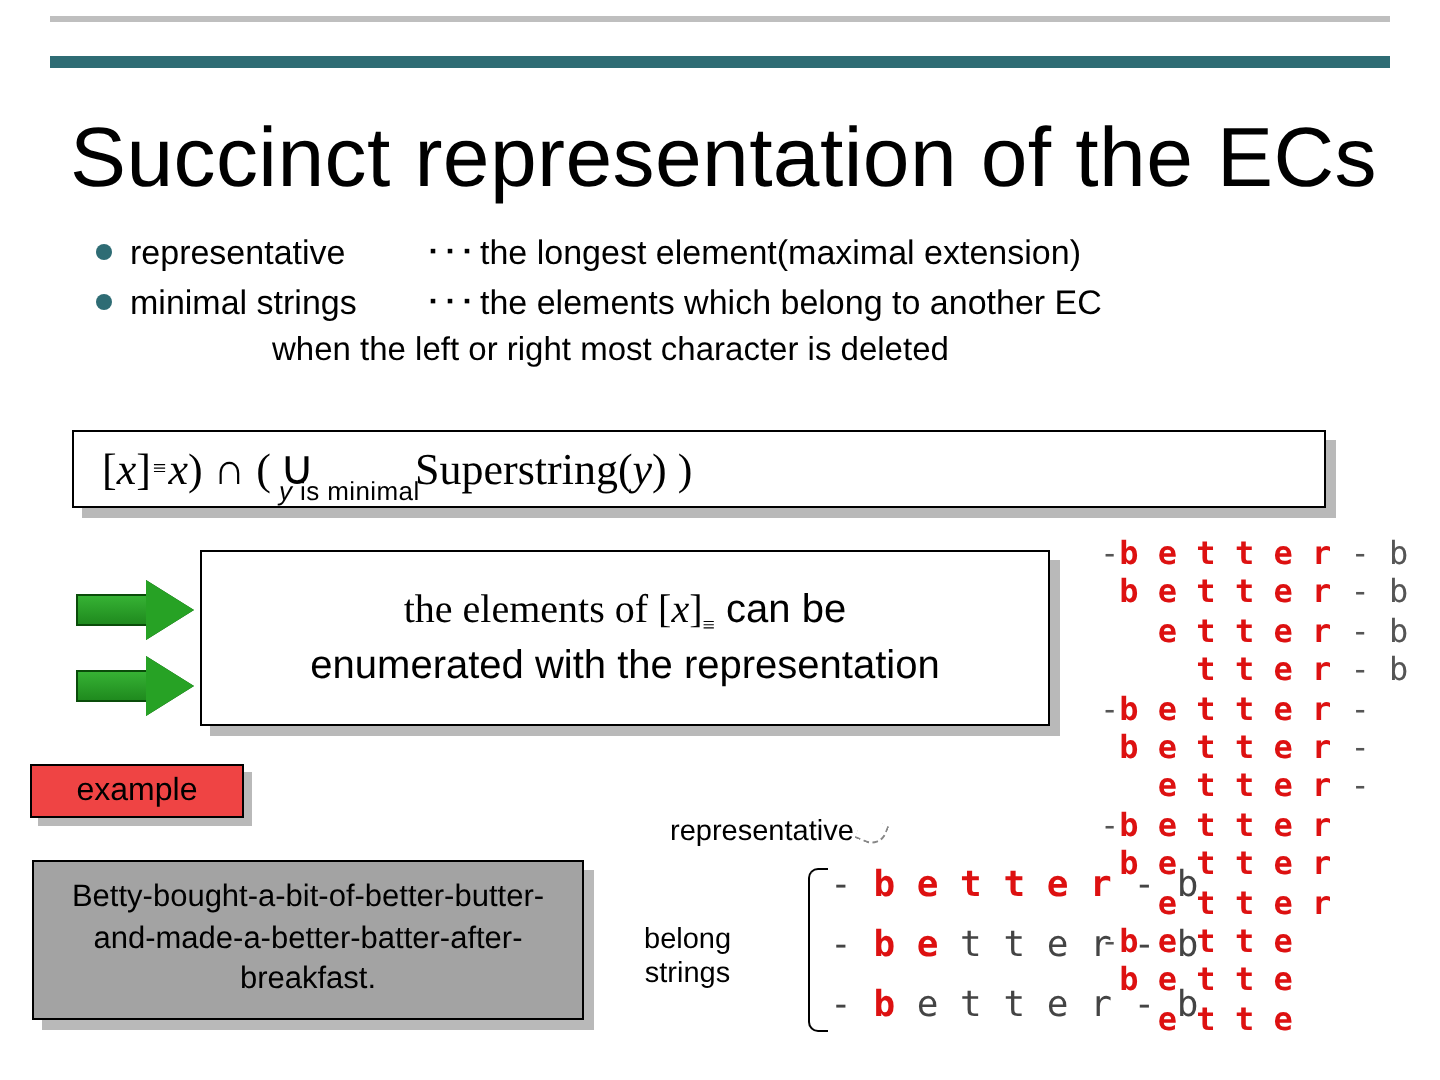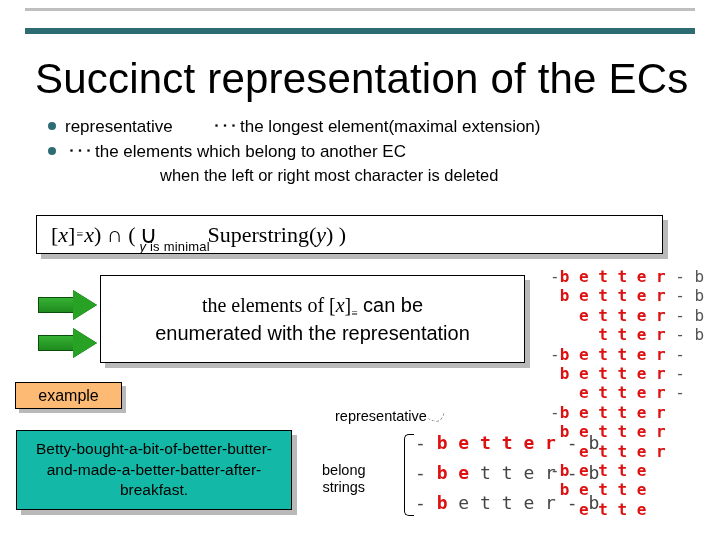--- a/index.html
+++ b/index.html
@@ -9,45 +9,45 @@
   .hdr-line { position: absolute; left: 25px; right: 25px; top: 8px; height: 26px; }
   .hdr-line .grey { position:absolute; left:0; right:0; top:0; height:3px; background: #bfbfbf; }
   .hdr-line .teal { position:absolute; left:0; right:0; top:20px; height:6px; background:#2e6c74; }
   .title { position:absolute; left:35px; top:55px; font-size:42px; font-weight:400; letter-spacing:0.2px; }
   .bullets { position:absolute; left:48px; top:115px; font-size:17px; line-height:1.45; }
   .bullets .row { display:flex; align-items:flex-start; }
   .bullets .dot { width:8px; height:8px; border-radius:50%; background:#2e6c74; flex:0 0 8px; margin-top:7px; margin-right:9px; }
   .bullets .lbl { width:145px; flex:0 0 145px; }
   .bullets .dots3 { display:inline-block; width:30px; text-align:center; }
   .bullets .desc { }
-  .bullets .cont { margin-left:112px; font-size:16.5px; }
+  .bullets .cont { margin-left:88px; font-size:16.5px; }
   
   .formula-wrap { position:absolute; left:36px; top:215px; width:632px; height:42px; }
   .formula-sh   { position:absolute; left:5px;  top:5px;  width:627px; height:39px; background:#b9b9b9; }
   .formula-bx   { position:absolute; left:0;    top:0;    width:627px; height:39px; background:#fff; border:1.2px solid #000; display:flex; align-items:center; padding-left:14px; font-size:22px; font-family:'Times New Roman',serif; }
   .formula-bx i { font-style:italic; }
   .formula-bx .sub { font-size:12px; vertical-align:sub; padding:0 1px; }
   .formula-bx .union-sub { font-size:13px; font-family:Arial; position:relative; top:11px; left:-3px; letter-spacing:0.2px; }
   
   .g-arrow { position:absolute; width:60px; height:26px; }
   .g-arrow .stem { position:absolute; left:0; top:5px; width:36px; height:16px; background:linear-gradient(#36b234,#1f8a1e); border:1px solid #0a4c0a; }
   .g-arrow .head { position:absolute; left:35px; top:-2px; width:0; height:0; border-top:15px solid transparent; border-bottom:15px solid transparent; border-left:24px solid #27a225; filter:drop-shadow(0 0 0 #0a4c0a); }
   
   .enum-wrap { position:absolute; left:100px; top:275px; width:386px; height:92px; }
   .enum-sh   { position:absolute; left:5px; top:5px; width:425px; height:88px; background:#b9b9b9; }
   .enum-bx   { position:absolute; left:0; top:0; width:425px; height:88px; background:#fff; border:1.2px solid #000; display:flex; align-items:center; justify-content:center; text-align:center; font-size:20px; line-height:1.32; padding:4px 18px; }
   .enum-bx .eq { font-family:'Times New Roman',serif; }
   
   .ex-wrap { position:absolute; left:15px; top:382px; width:110px; height:30px; }
   .ex-sh { position:absolute; left:4px; top:4px; width:107px; height:27px; background:#b9b9b9; }
-  .ex-bx { position:absolute; left:0; top:0; width:107px; height:27px; background:#fdba74; border:1.2px solid #000; display:flex; align-items:center; justify-content:center; font-size:16px; }
+  .ex-bx { position:absolute; left:0; top:0; width:107px; height:27px; background:#ef4444; border:1.2px solid #000; display:flex; align-items:center; justify-content:center; font-size:16px; }
   
   .sent-wrap { position:absolute; left:16px; top:430px; width:280px; height:84px; }
   .sent-sh   { position:absolute; left:5px; top:5px; width:276px; height:80px; background:#b9b9b9; }
-  .sent-bx   { position:absolute; left:0; top:0; width:276px; height:80px; background:#14b8a6; border:1.2px solid #000; display:flex; align-items:center; justify-content:center; text-align:center; font-size:15.5px; line-height:1.35; padding:4px 8px; }
+  .sent-bx   { position:absolute; left:0; top:0; width:276px; height:80px; background:#a3a3a3; border:1.2px solid #000; display:flex; align-items:center; justify-content:center; text-align:center; font-size:15.5px; line-height:1.35; padding:4px 8px; }
   
   .rep-label { position:absolute; left:335px; top:408px; font-size:14.5px; }
   .min-label { position:absolute; left:322px; top:462px; font-size:14.5px; text-align:center; line-height:1.15; }
   .brack-min { position:absolute; left:404px; top:434px; width:10px; height:82px; border:1.2px solid #000; border-right:none; border-radius:5px 0 0 5px; }
   .dash-curve { position:absolute; left:429px; top:410px; width:14px; height:12px; border-bottom:1.5px dashed #888; border-right:1.5px dashed #888; border-radius:0 0 8px 0; transform:rotate(22deg); }
   
   .cblock { position:absolute; left:415px; top:428px; font-size:18px; line-height:30px; font-family:monospace; white-space:pre; color:#444; }
   .cblock b { color:#d11; font-weight:700; }
   
   .ladder { position:absolute; right:0; top:267px; width:170px; font-size:16px; line-height:19.4px; font-family:monospace; white-space:pre; color:#555; overflow:hidden; }
@@ -67,20 +67,21 @@
 
   <div class="bullets">
     <div class="row">
       <span class="dot"></span>
       <span class="lbl">representative</span>
       <span class="dots3">･･･</span>
       <span class="desc">the longest element(maximal extension)</span>
     </div>
     <div class="row">
       <span class="dot"></span>
+      <span class="lbl">minimal strings</span>
       <span class="dots3">･･･</span>
       <span class="desc">the elements which belong to another EC</span>
     </div>
     <div class="cont">when the left or right most character is deleted</div>
   </div>
 
   <div class="formula-wrap">
     <div class="formula-sh"></div>
     <div class="formula-bx">
       <span>[</span>

